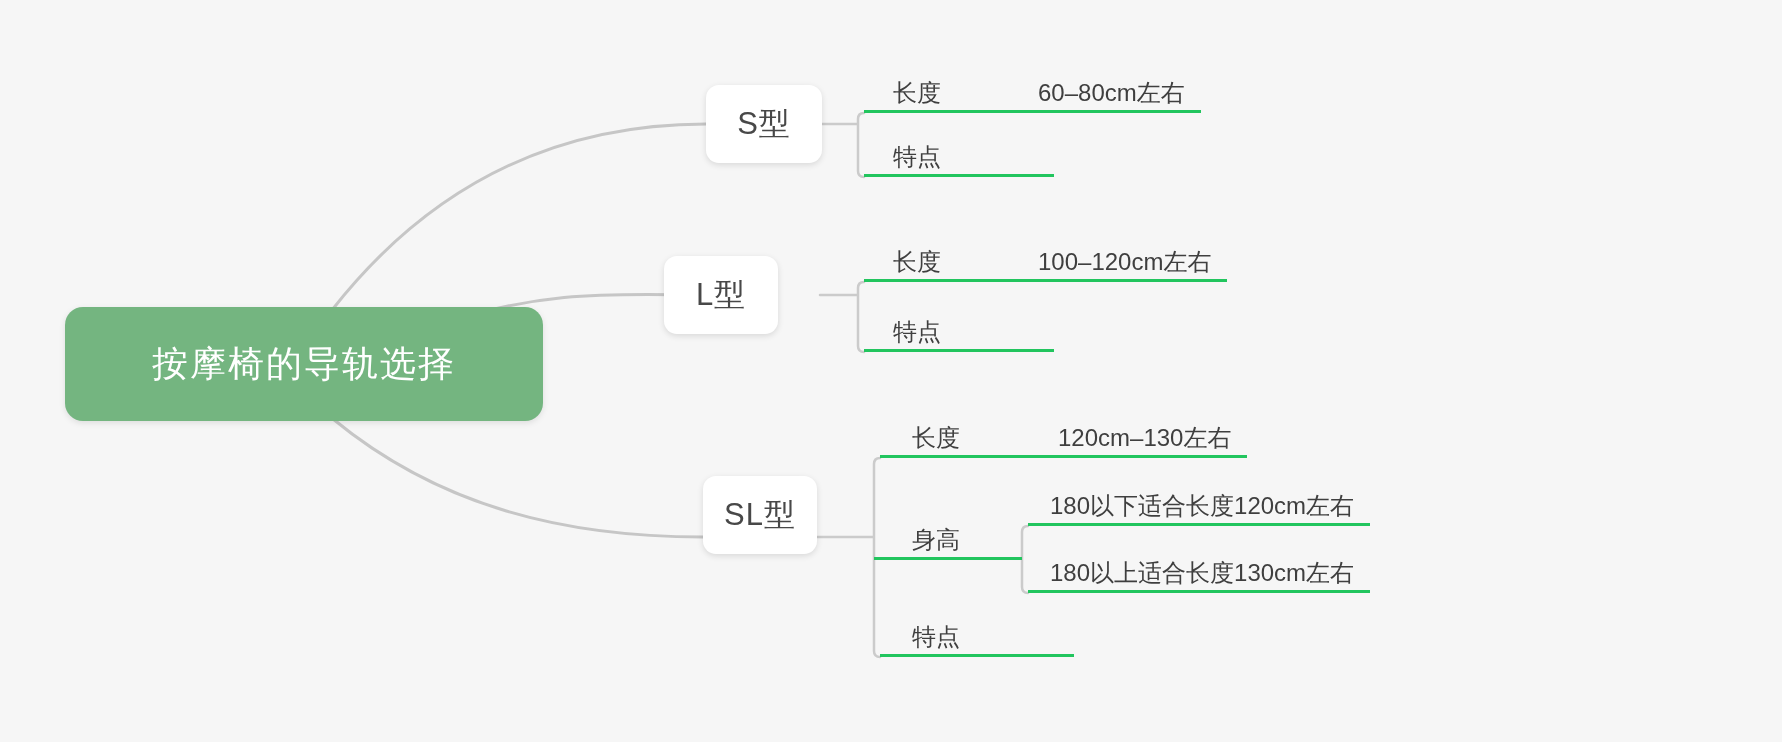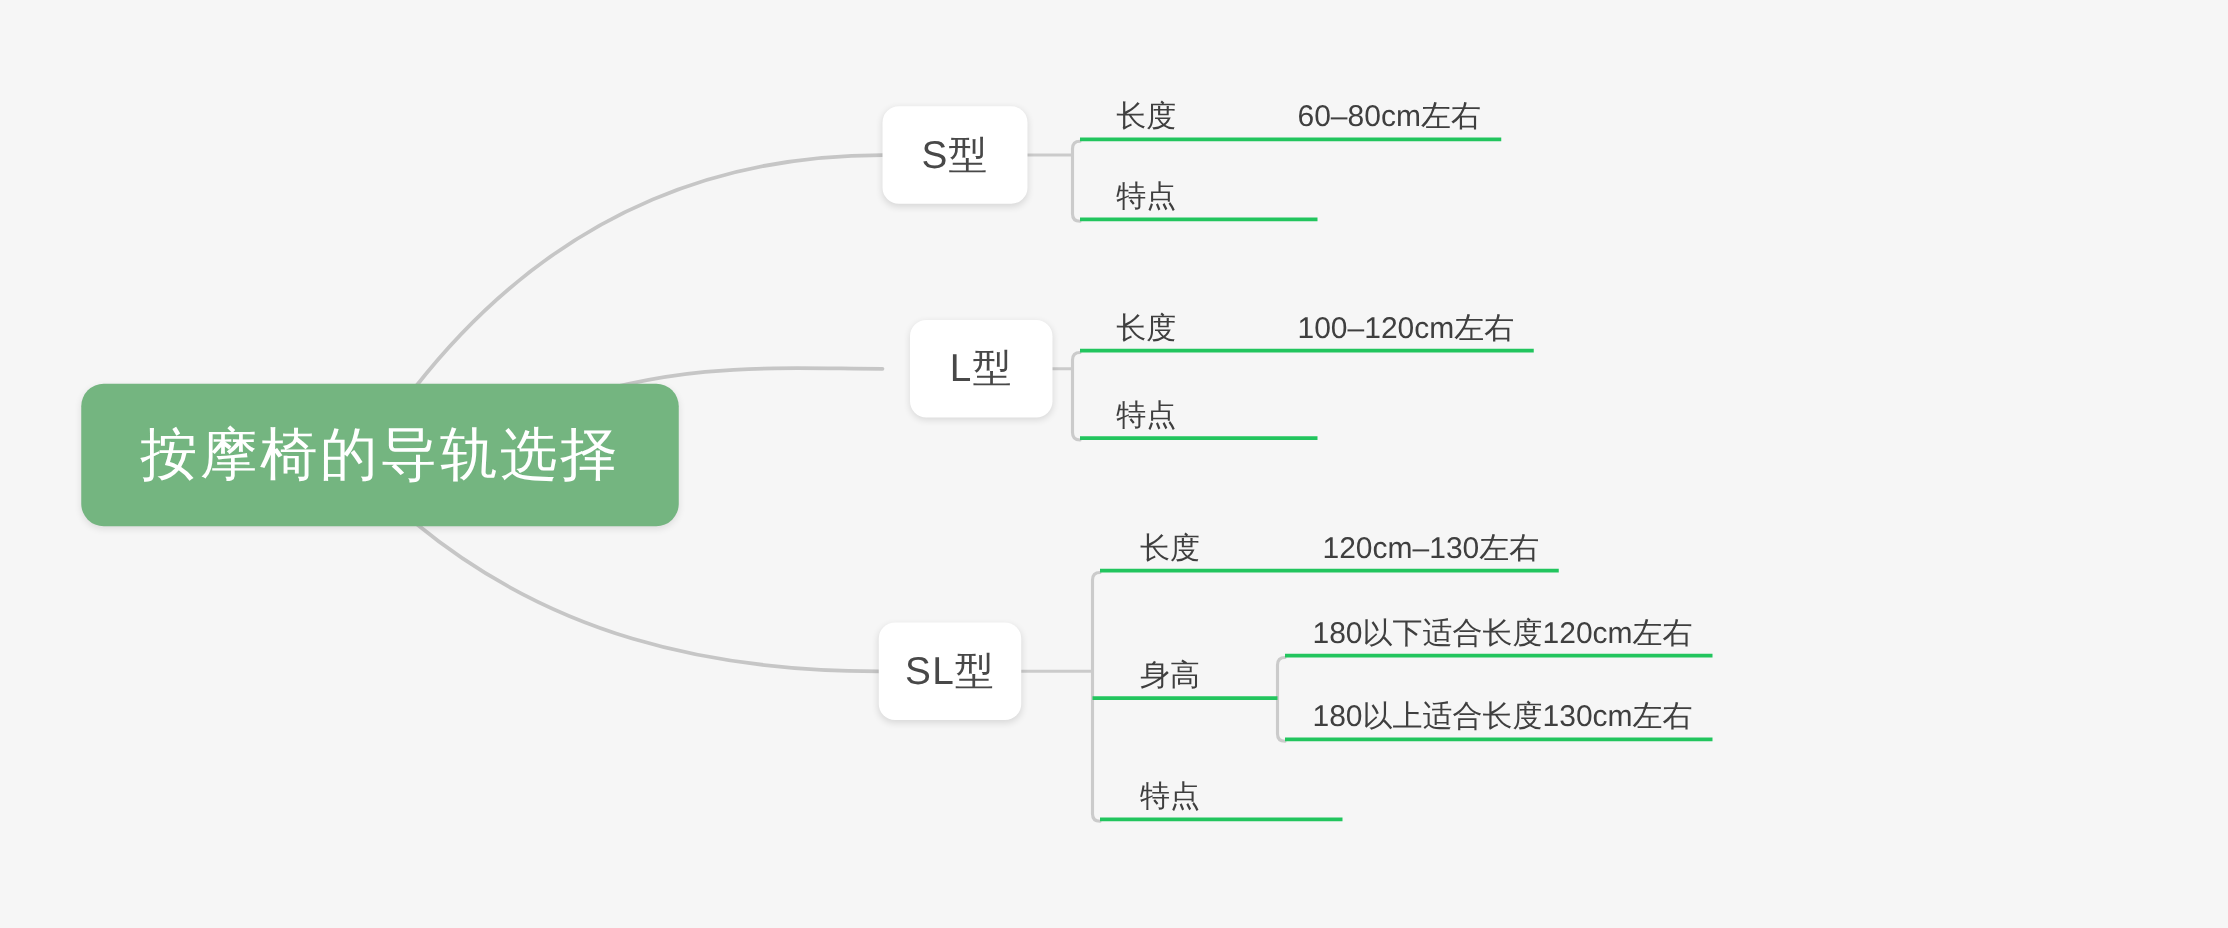--- a/index.html
+++ b/index.html
@@ -19,35 +19,35 @@
 
   
   .root-topic {
     position: absolute; z-index: 2;
     left: 65px; top: 307px; width: 478px; height: 114px;
     border-radius: 18px;
     display: flex; align-items: center; justify-content: center;
     box-shadow: 0 2px 6px rgba(0,0,0,0.10);
   }
   .root-topic span {
-    font-size: 46px; letter-spacing: 2px; color: #ffffff; white-space: nowrap;
+    font-size: 36px; letter-spacing: 2px; color: #ffffff; white-space: nowrap;
   }
 
   
   .branch-node {
     position: absolute; z-index: 2;
     background: #ffffff;
     border-radius: 13px;
     box-shadow: 0 2px 6px rgba(0,0,0,0.12);
     display: flex; align-items: center; justify-content: center;
   }
   .branch-node span { font-size: 31px; color: #484848; letter-spacing: 1px; white-space: nowrap; }
   #node-s  { left: 706px; top: 85px;  width: 116px; height: 78px; }
-  #node-l  { left: 728px; top: 256px; width: 114px; height: 78px; }
-  #node-sl { left: 703px; top: 498px; width: 114px; height: 78px; text-align: right; }
+  #node-l  { left: 664px; top: 256px; width: 114px; height: 78px; }
+  #node-sl { left: 703px; top: 476px; width: 114px; height: 78px; text-align: right; }
 
   
   .topic-row {
     position: absolute; z-index: 2;
     height: 38px;
     display: flex; align-items: center;
     border-bottom: 3px solid #22c55e;
     padding-right: 16px;
     white-space: nowrap;
     font-size: 24px; color: #3f3f3f;

